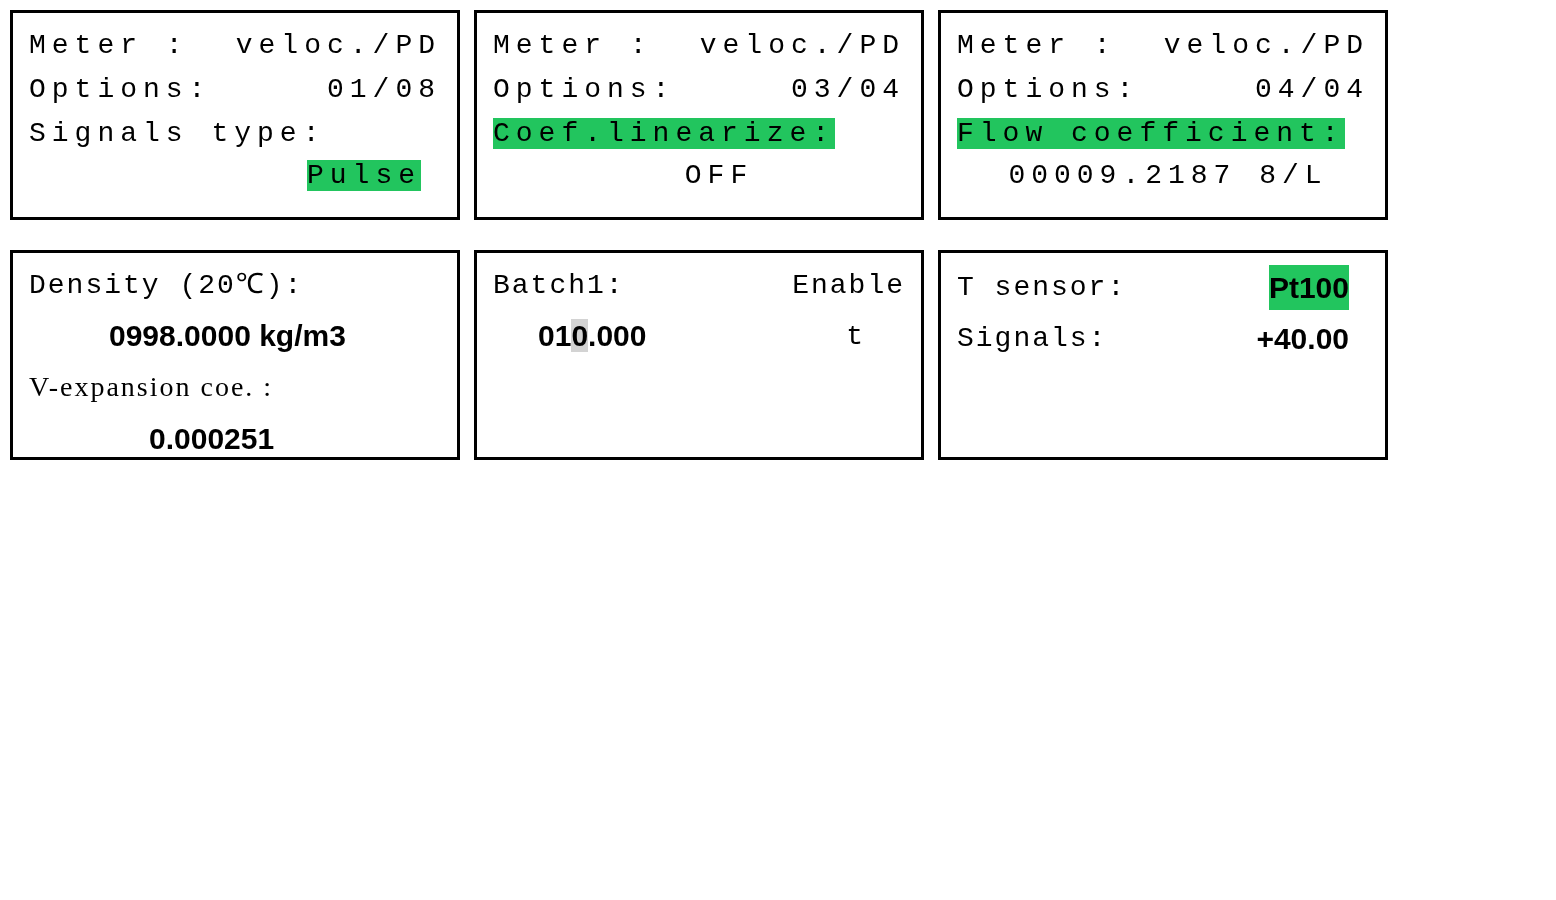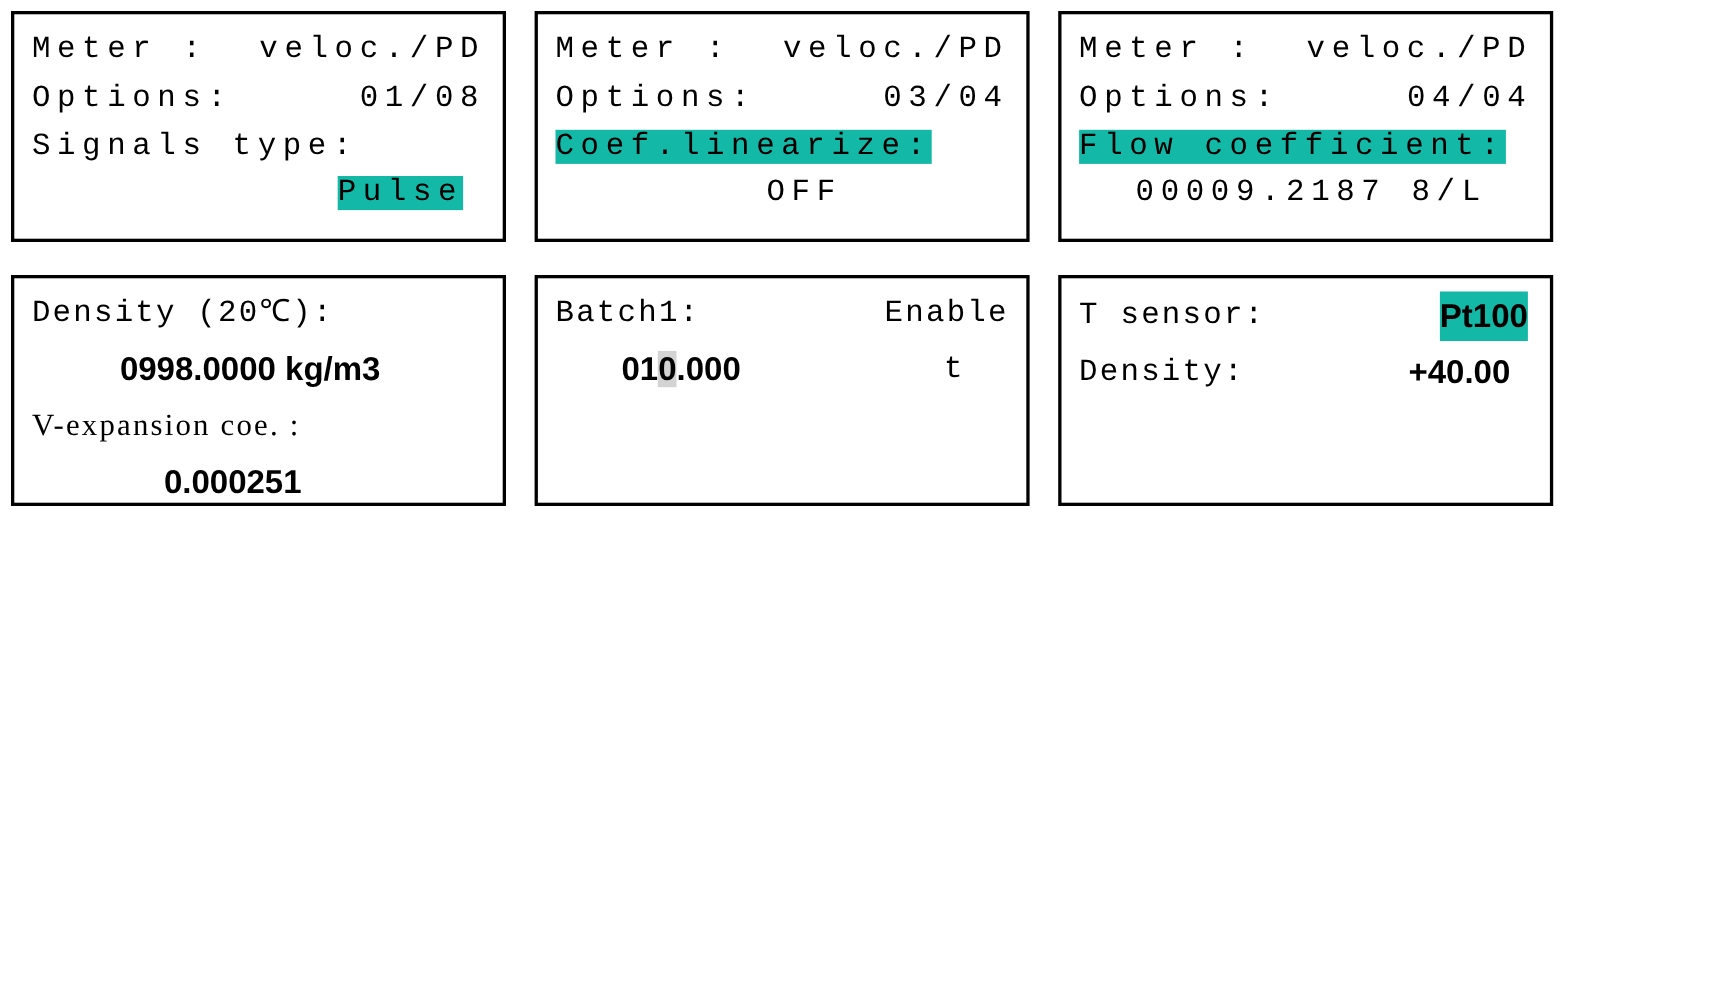--- a/index.html
+++ b/index.html
@@ -6,42 +6,42 @@
     body {
       width: 1556px;
       height: 900px;
       font-family: "Courier New", monospace;
       background: #fff;
       padding: 10px;
     }
     .grid {
       display: grid;
       grid-template-columns: repeat(3, 450px);
-      gap: 30px 26px;
+      gap: 30px 14px;
     }
     .panel {
       border: 3px solid #000;
       padding: 12px 16px;
       height: 210px;
       position: relative;
       font-size: 28px;
       line-height: 1.5;
     }
     .mono-wide {
       letter-spacing: 6px;
       font-family: "Courier New", monospace;
     }
     .row {
       display: flex;
       justify-content: space-between;
       align-items: center;
       margin-bottom: 2px;
     }
     .highlight {
-      background: #14b8a6;
+      background: #22c55e;
       text-align: right;
     }
     .value-line {
       text-align: center;
       margin-left: 40px;
     }
     .value-right {
       text-align: right;
       padding-right: 20px;
     }
@@ -127,32 +127,32 @@
       <span class="bold-val">0.000251</span>
     </div>
   </div>
 
   <div class="panel">
     <div class="flex-row mb6">
       <span style="letter-spacing:2px;">Batch1:</span>
       <span style="letter-spacing:2px; margin-right:0;">Enable</span>
     </div>
     <div class="flex-row">
-      <span style="margin-left:60px;">
+      <span style="margin-left:45px;">
         <span class="bold-val">01</span><span class="bold-val cursor-bg">0</span><span class="bold-val">.000</span>
       </span>
       <span style="letter-spacing:2px; margin-right:40px;">t</span>
     </div>
   </div>
 
   <div class="panel">
     <div class="flex-row mb6">
       <span style="letter-spacing:2px;">T sensor:</span>
-      <span class="bold-val highlight" style="margin-right:4px;">Pt100</span>
+      <span class="bold-val highlight" style="margin-right:20px;">Pt100</span>
     </div>
     <div class="flex-row">
-      <span style="letter-spacing:2px;">Density:</span>
+      <span style="letter-spacing:2px;">Signals:</span>
       <span class="bold-val" style="margin-right:20px;">+40.00</span>
     </div>
   </div>
 
 
 </div>
 
 </body></html>

